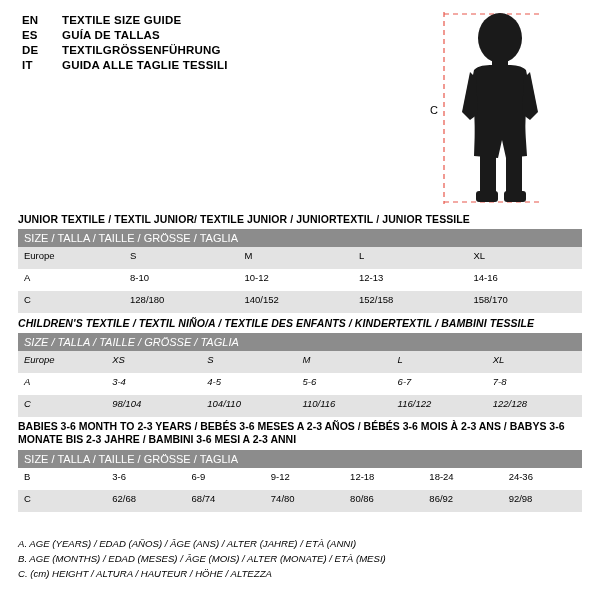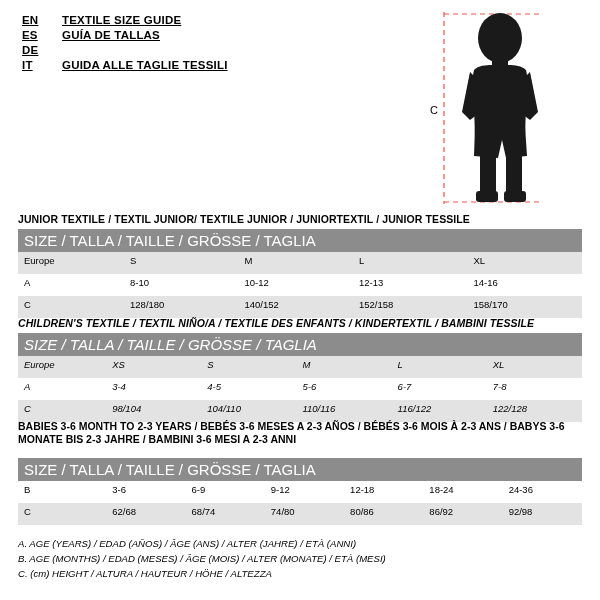--- a/index.html
+++ b/index.html
@@ -20,21 +20,20 @@
   .header {
     position: absolute;
     left: 22px;
     top: 14px;
     width: 420px;
   }
   .header-row {
     display: flex;
     align-items: center;
     margin-bottom: 3px;
-    text-decoration: underline;
   }
   .header-lang {
     width: 40px;
     font-size: 11.5px;
     font-weight: bold;
     letter-spacing: .2px;
   }
   .header-text {
     font-size: 11.5px;
     font-weight: bold;
@@ -70,21 +69,21 @@
     table-layout: fixed;
   }
   table td {
     padding: 3px 0 8px 6px;
     vertical-align: middle;
     white-space: nowrap;
   }
   tr.head td {
     background: #8c8c8c;
     color: #ffffff;
-    font-size: 15px;
+    font-size: 11px;
     font-weight: normal;
     padding: 3px 8px 3px 6px;
   }
   tr.shade td {
     background: #e3e3e3;
   }
   tr.plain td {
     background: #ffffff;
   }
   td.label-col { width: 88px; }
@@ -97,37 +96,38 @@
     width: 564px;
     font-size: 9.6px;
     line-height: 15px;
   }
   .legend div { white-space: nowrap; font-style: italic; }
 
   .babies-note {
     font-size: 10.5px;
     font-weight: bold;
     line-height: 13px;
-    margin-bottom: 12px;
+    margin-bottom: 4px;
   }
 </style>
 </head>
 <body>
 
 <div class="header">
   <div class="header-row">
     <div class="header-lang">EN</div>
     <div class="header-text">TEXTILE SIZE GUIDE</div>
   </div>
   <div class="header-row">
     <div class="header-lang">ES</div>
     <div class="header-text">GUÍA DE TALLAS</div>
   </div>
   <div class="header-row">
     <div class="header-lang">DE</div>
+    <div class="header-text">TEXTILGRÖSSENFÜHRUNG</div>
   </div>
   <div class="header-row">
     <div class="header-lang">IT</div>
     <div class="header-text">GUIDA ALLE TAGLIE TESSILI</div>
   </div>
 </div>
 
 <div class="figure-area">
   <svg width="160" height="200" viewBox="0 0 160 200" xmlns="http://www.w3.org/2000/svg">
 

